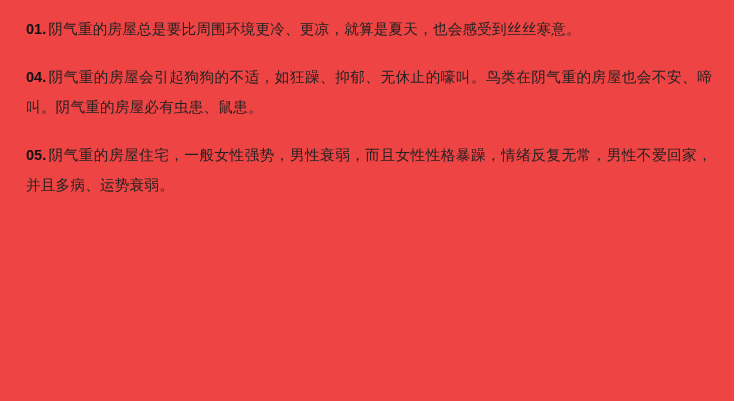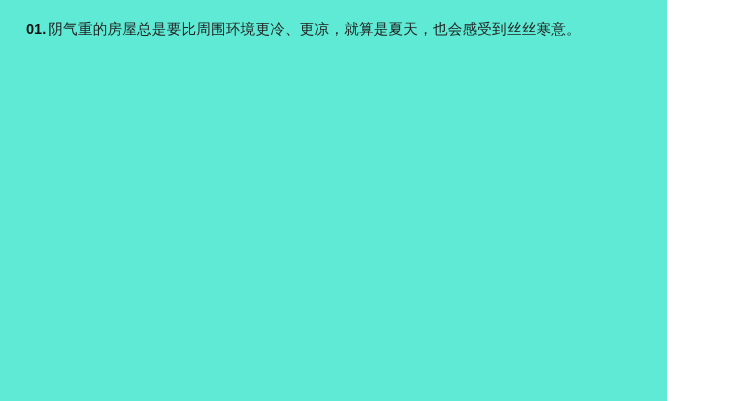--- a/index.html
+++ b/index.html
@@ -8,25 +8,25 @@
   }
   body {
     width: 743px;
     height: 401px;
     background: #ffffff;
     font-family: "Liberation Sans", sans-serif;
     color: #1a1a1a;
     overflow: hidden;
   }
   .page {
-    width: 667px;
+    width: 734px;
     height: 401px;
     box-sizing: border-box;
     padding: 14px 22px 10px 26px;
-    background: #5eead4;
+    background: #ef4444;
   }
   .item {
     margin: 0 0 18px 0;
     font-size: 14.6px;
     line-height: 30px;
     text-align: justify;
     text-justify: inter-ideograph;
     letter-spacing: 0.2px;
     color: #222222;
   }
@@ -47,15 +47,21 @@
 <body>
 
 <div class="page">
 
   <p class="item">
     <span class="num">01.</span><span class="txt">阴气重的房屋总是要比周围环境更冷、更凉，就算是夏天，也会感受到丝丝寒意。</span>
   </p>
 
 
 
+  <p class="item">
+    <span class="num">04.</span><span class="txt">阴气重的房屋会引起狗狗的不适，如狂躁、抑郁、无休止的嚎叫。鸟类在阴气重的房屋也会不安、啼叫。阴气重的房屋必有虫患、鼠患。</span>
+  </p>
 
+  <p class="item">
+    <span class="num">05.</span><span class="txt">阴气重的房屋住宅，一般女性强势，男性衰弱，而且女性性格暴躁，情绪反复无常，男性不爱回家，并且多病、运势衰弱。</span>
+  </p>
 
 </div>
 
 </body></html>

